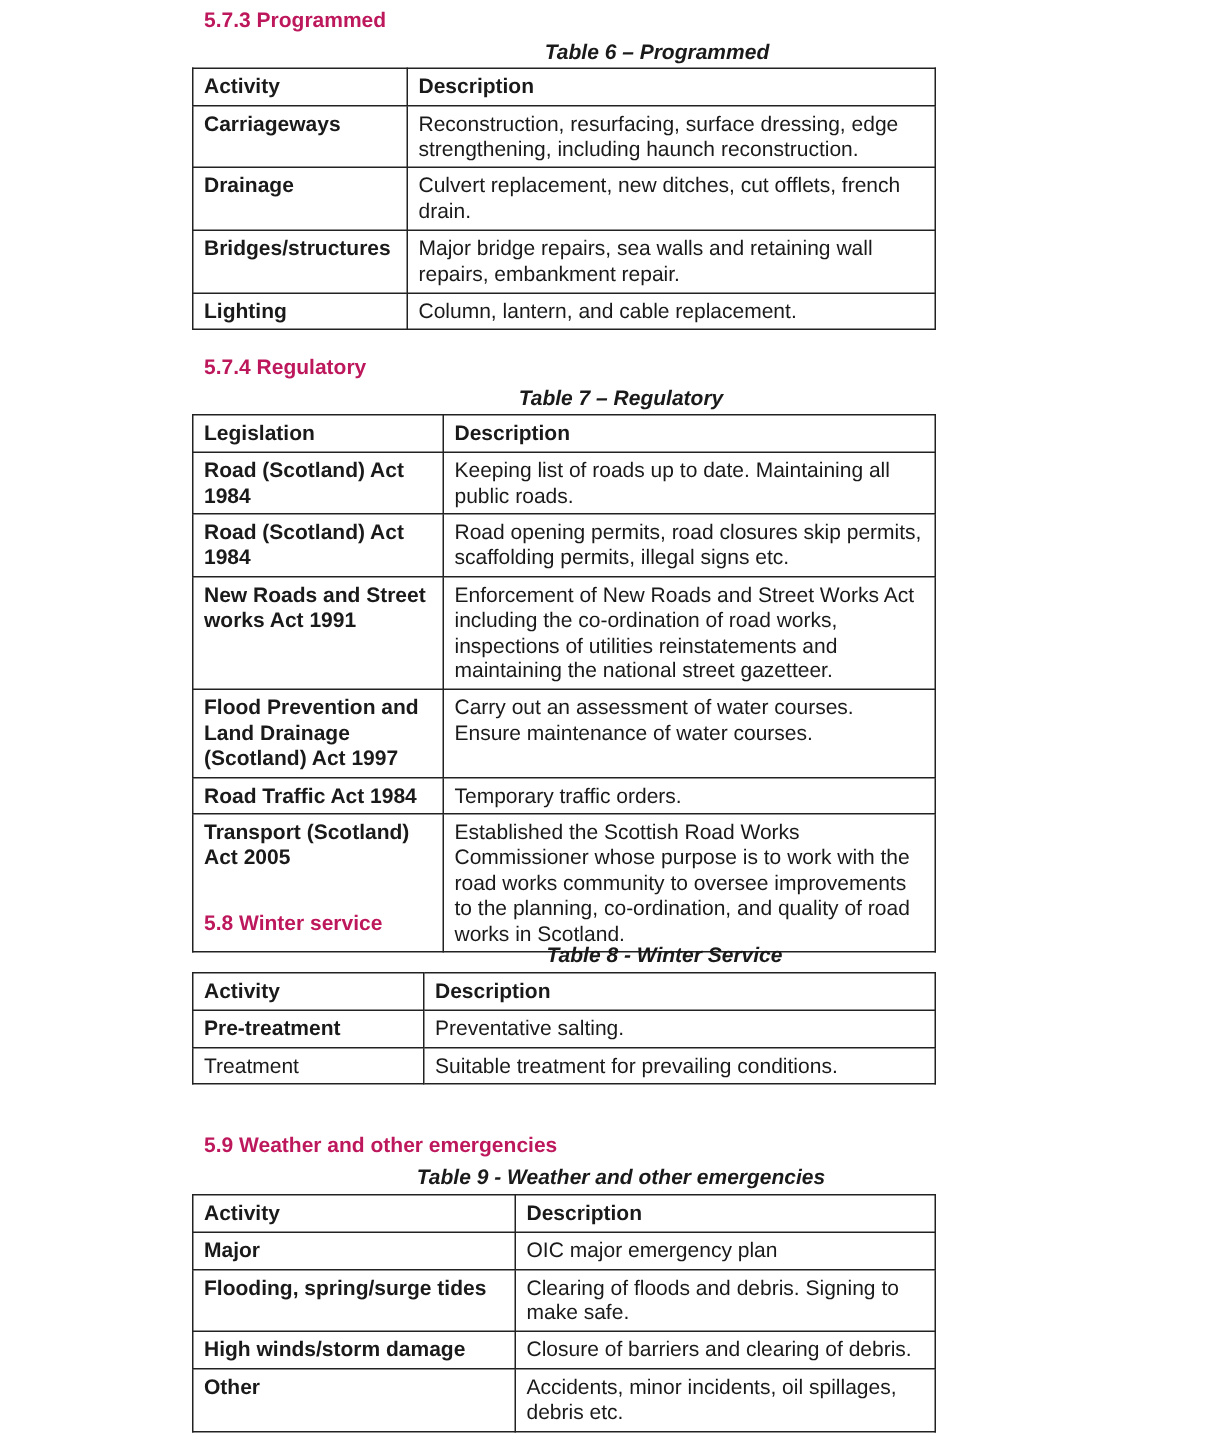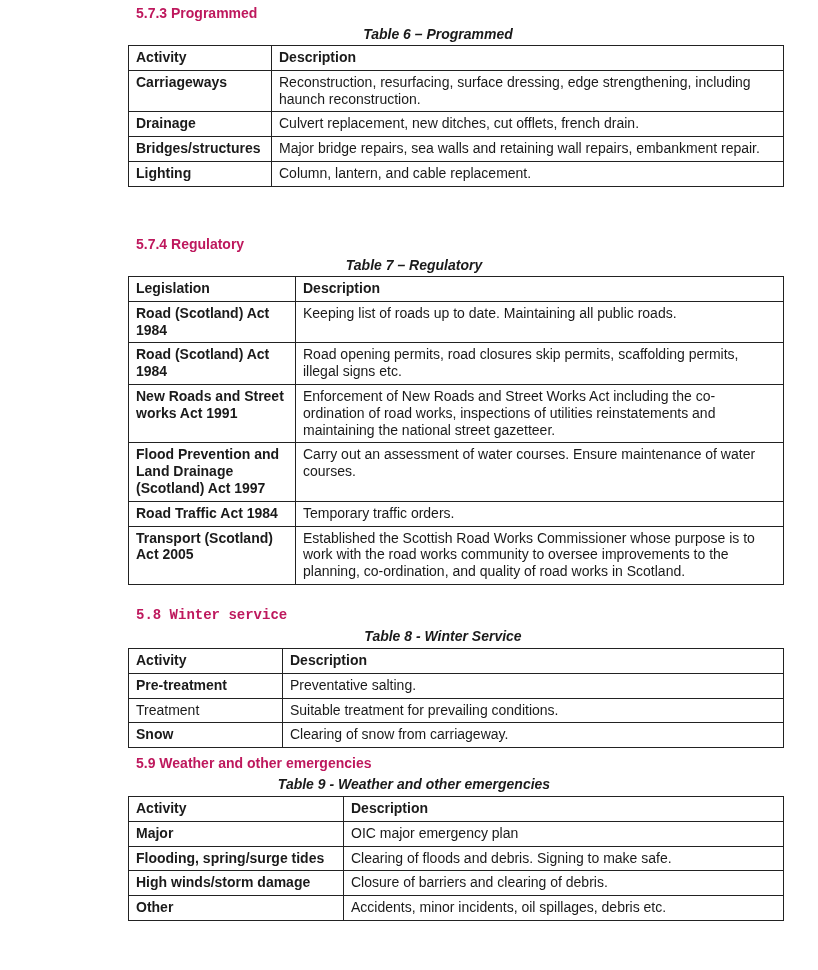--- a/index.html
+++ b/index.html
@@ -10,21 +10,21 @@
   .page { position: absolute; left: 0; top: 0; width: 818px; }
   .heading {
     position: absolute; left: 136px; font-weight: bold; font-size: 14px;
     line-height: 16px; color: #be185d; margin: 0;
   }
   .caption {
     position: absolute; font-weight: bold; font-style: italic; font-size: 14px;
     line-height: 16px; color: #1a1a1a; text-align: center; margin: 0;
   }
   table.doc {
-    position: absolute; left: 128px; width: 656px;
+    position: absolute; left: 128px; width: 496px;
     border-collapse: collapse; table-layout: fixed;
     font-size: 14px; line-height: 16.8px;
   }
   table.doc td, table.doc th {
     border: 1.5px solid #222; padding: 3px 7px 4px 7px; vertical-align: top;
     text-align: left;
   }
   table.doc th { font-weight: bold; }
   td.key { font-weight: bold; text-align: justify; text-align-last: left; }
   td.key.normal { font-weight: normal; }
@@ -98,43 +98,39 @@
       <td class="key">Road Traffic Act 1984</td>
       <td class="desc">Temporary traffic orders.</td>
     </tr>
     <tr>
       <td class="key">Transport (Scotland) Act 2005</td>
       <td class="desc">Established the Scottish Road Works Commissioner whose purpose is to work with the road works community to oversee improvements to the planning, co-ordination, and quality of road works in Scotland.</td>
     </tr>
   </tbody>
     </table>
 
-  <h3 class="heading" style="top:607px;font-family:Liberation Mono, monospace;">5.8 Winter service</h3>
+  <h3 class="heading" style="top:607px;">5.8 Winter service</h3>
   <p class="caption" style="left:128px; width:630px; top:628px;">Table 8 - Winter Service</p>
   <table class="doc" style="top:648px;">
     <colgroup>
         <col style="width:154px">
         <col>
       </colgroup>
     <tbody>
         <tr>
       <th>Activity</th>
       <th>Description</th>
     </tr>
     <tr>
       <td class="key">Pre-treatment</td>
       <td class="desc">Preventative salting.</td>
     </tr>
     <tr>
       <td class="key normal">Treatment</td>
       <td class="desc">Suitable treatment for prevailing conditions.</td>
-    </tr>
-    <tr>
-      <td class="key">Snow</td>
-      <td class="desc">Clearing of snow from carriageway.</td>
     </tr>
   </tbody>
     </table>
 
   <h3 class="heading" style="top:755px;">5.9 Weather and other emergencies</h3>
   <p class="caption" style="left:128px; width:572px; top:776px;">Table 9 - Weather and other emergencies</p>
   <table class="doc" style="top:796px;">
     <colgroup>
         <col style="width:215px">
         <col>

